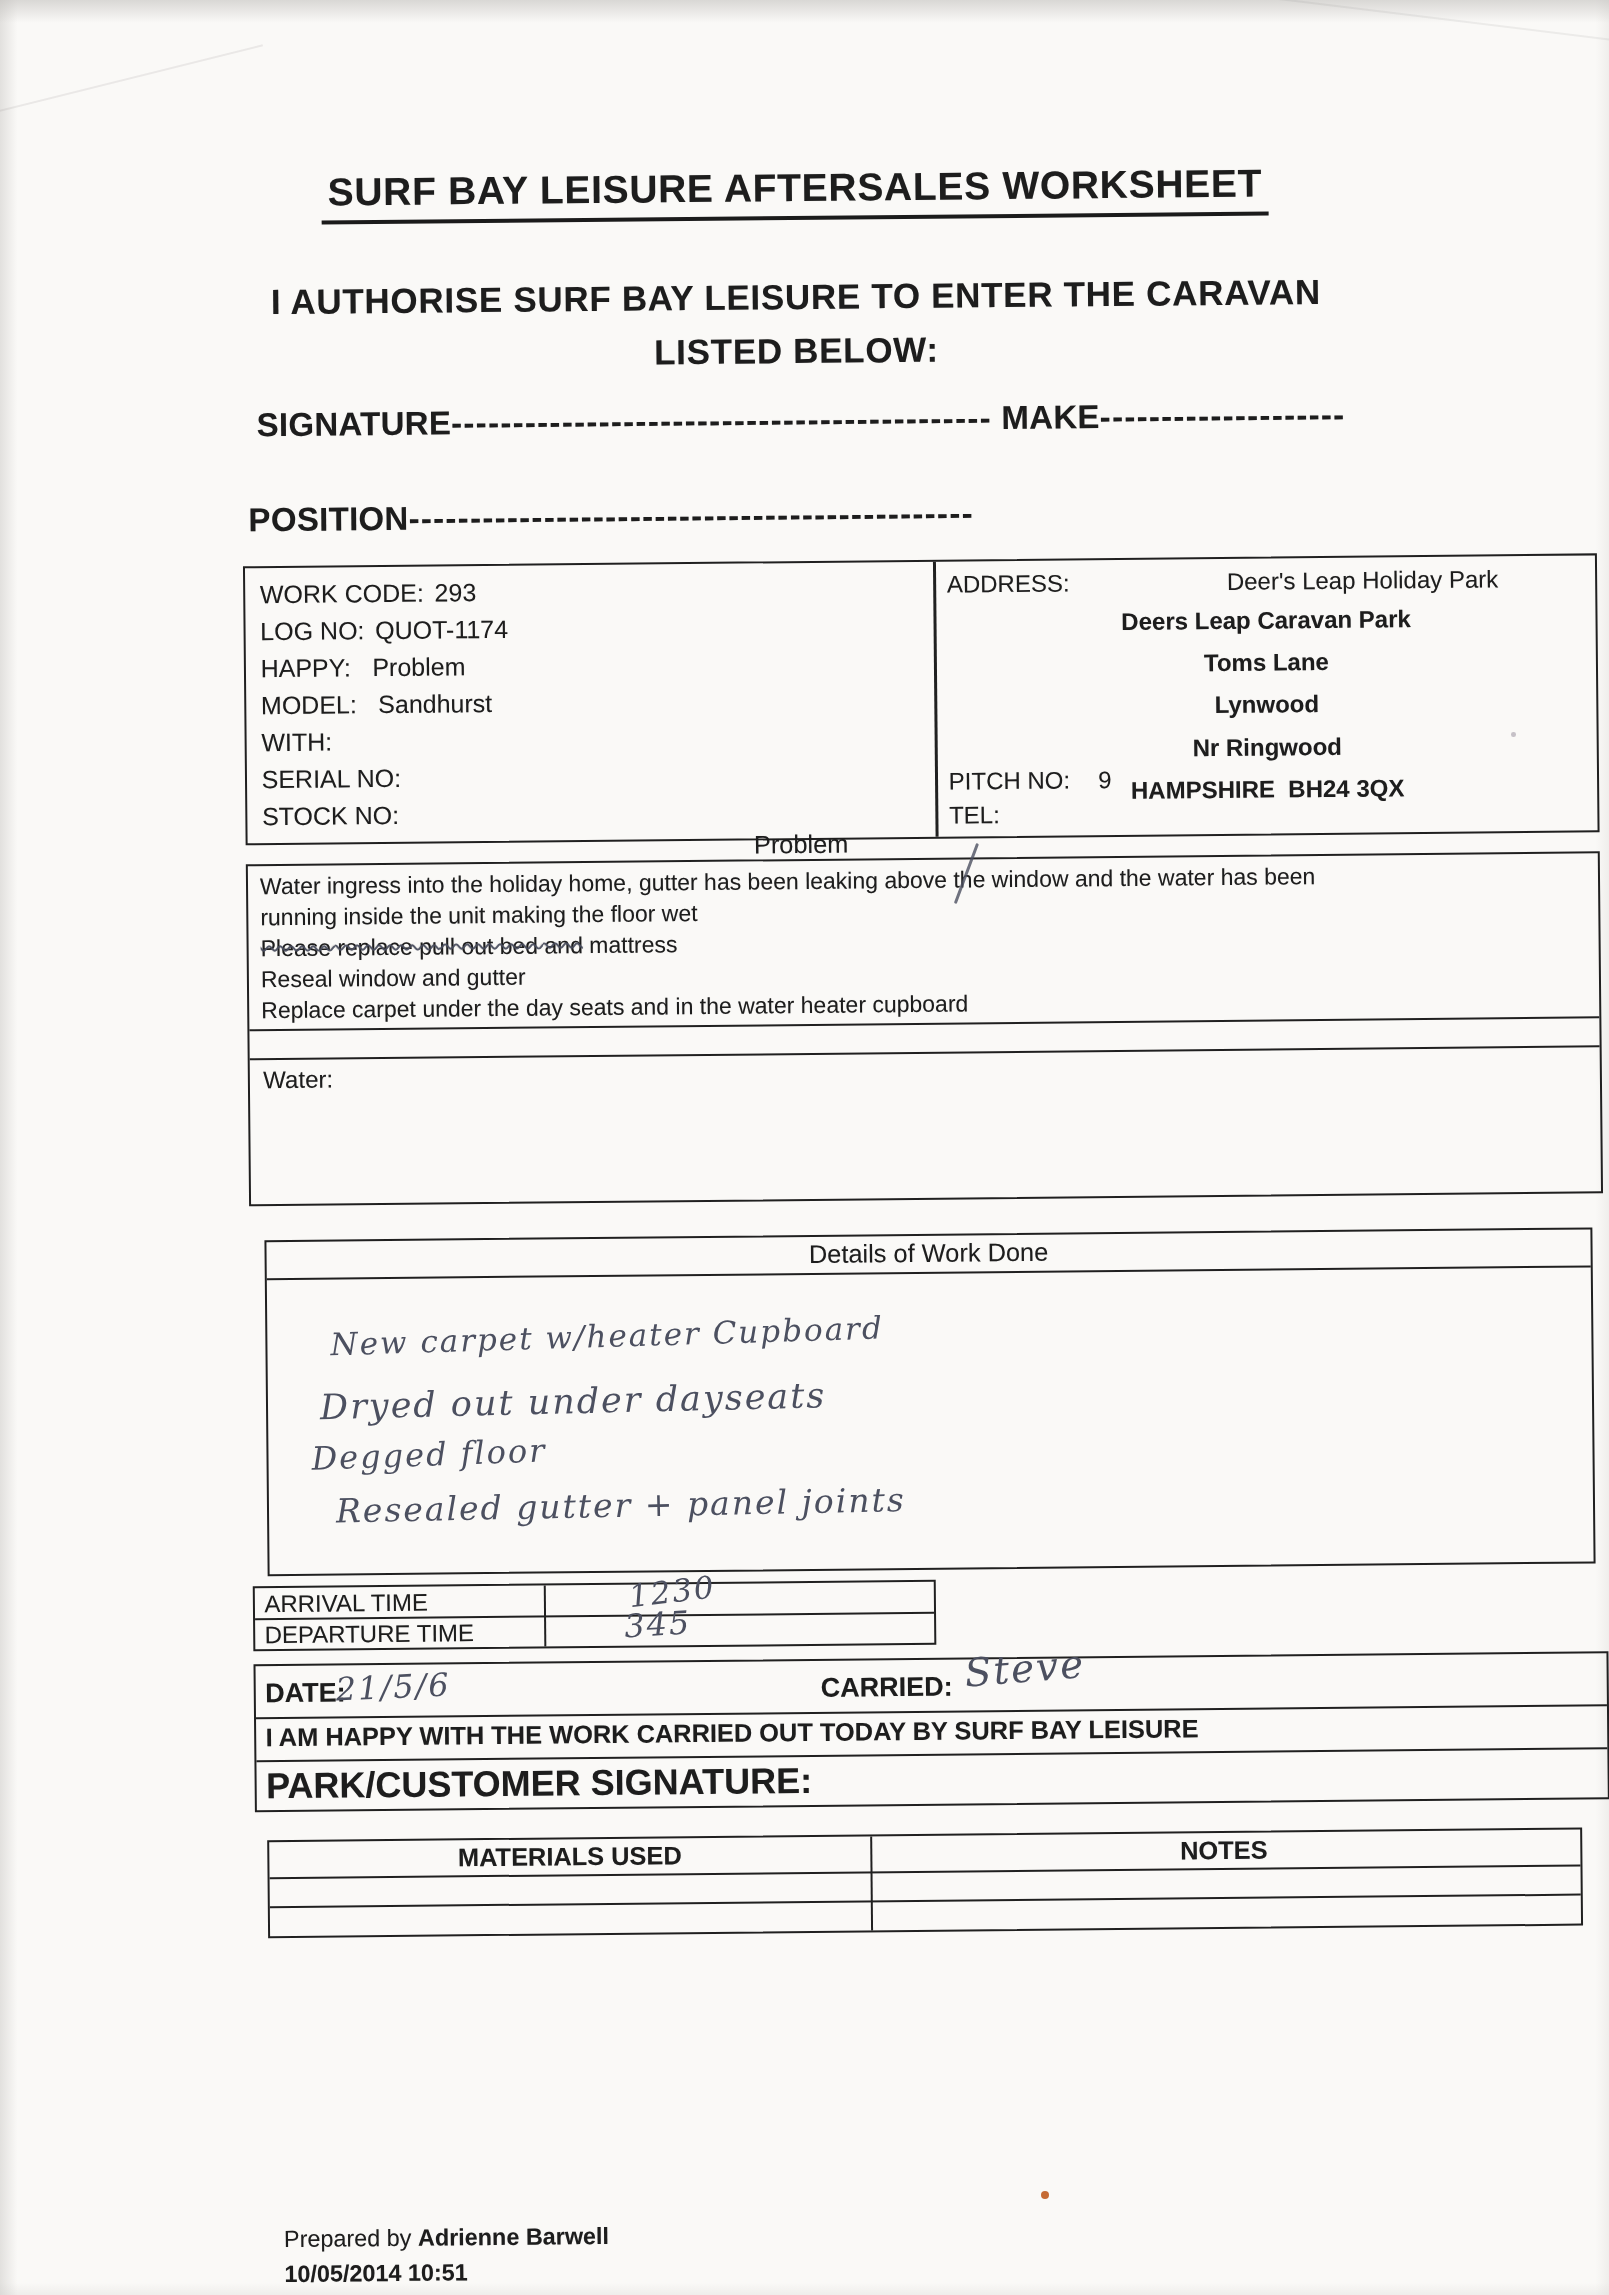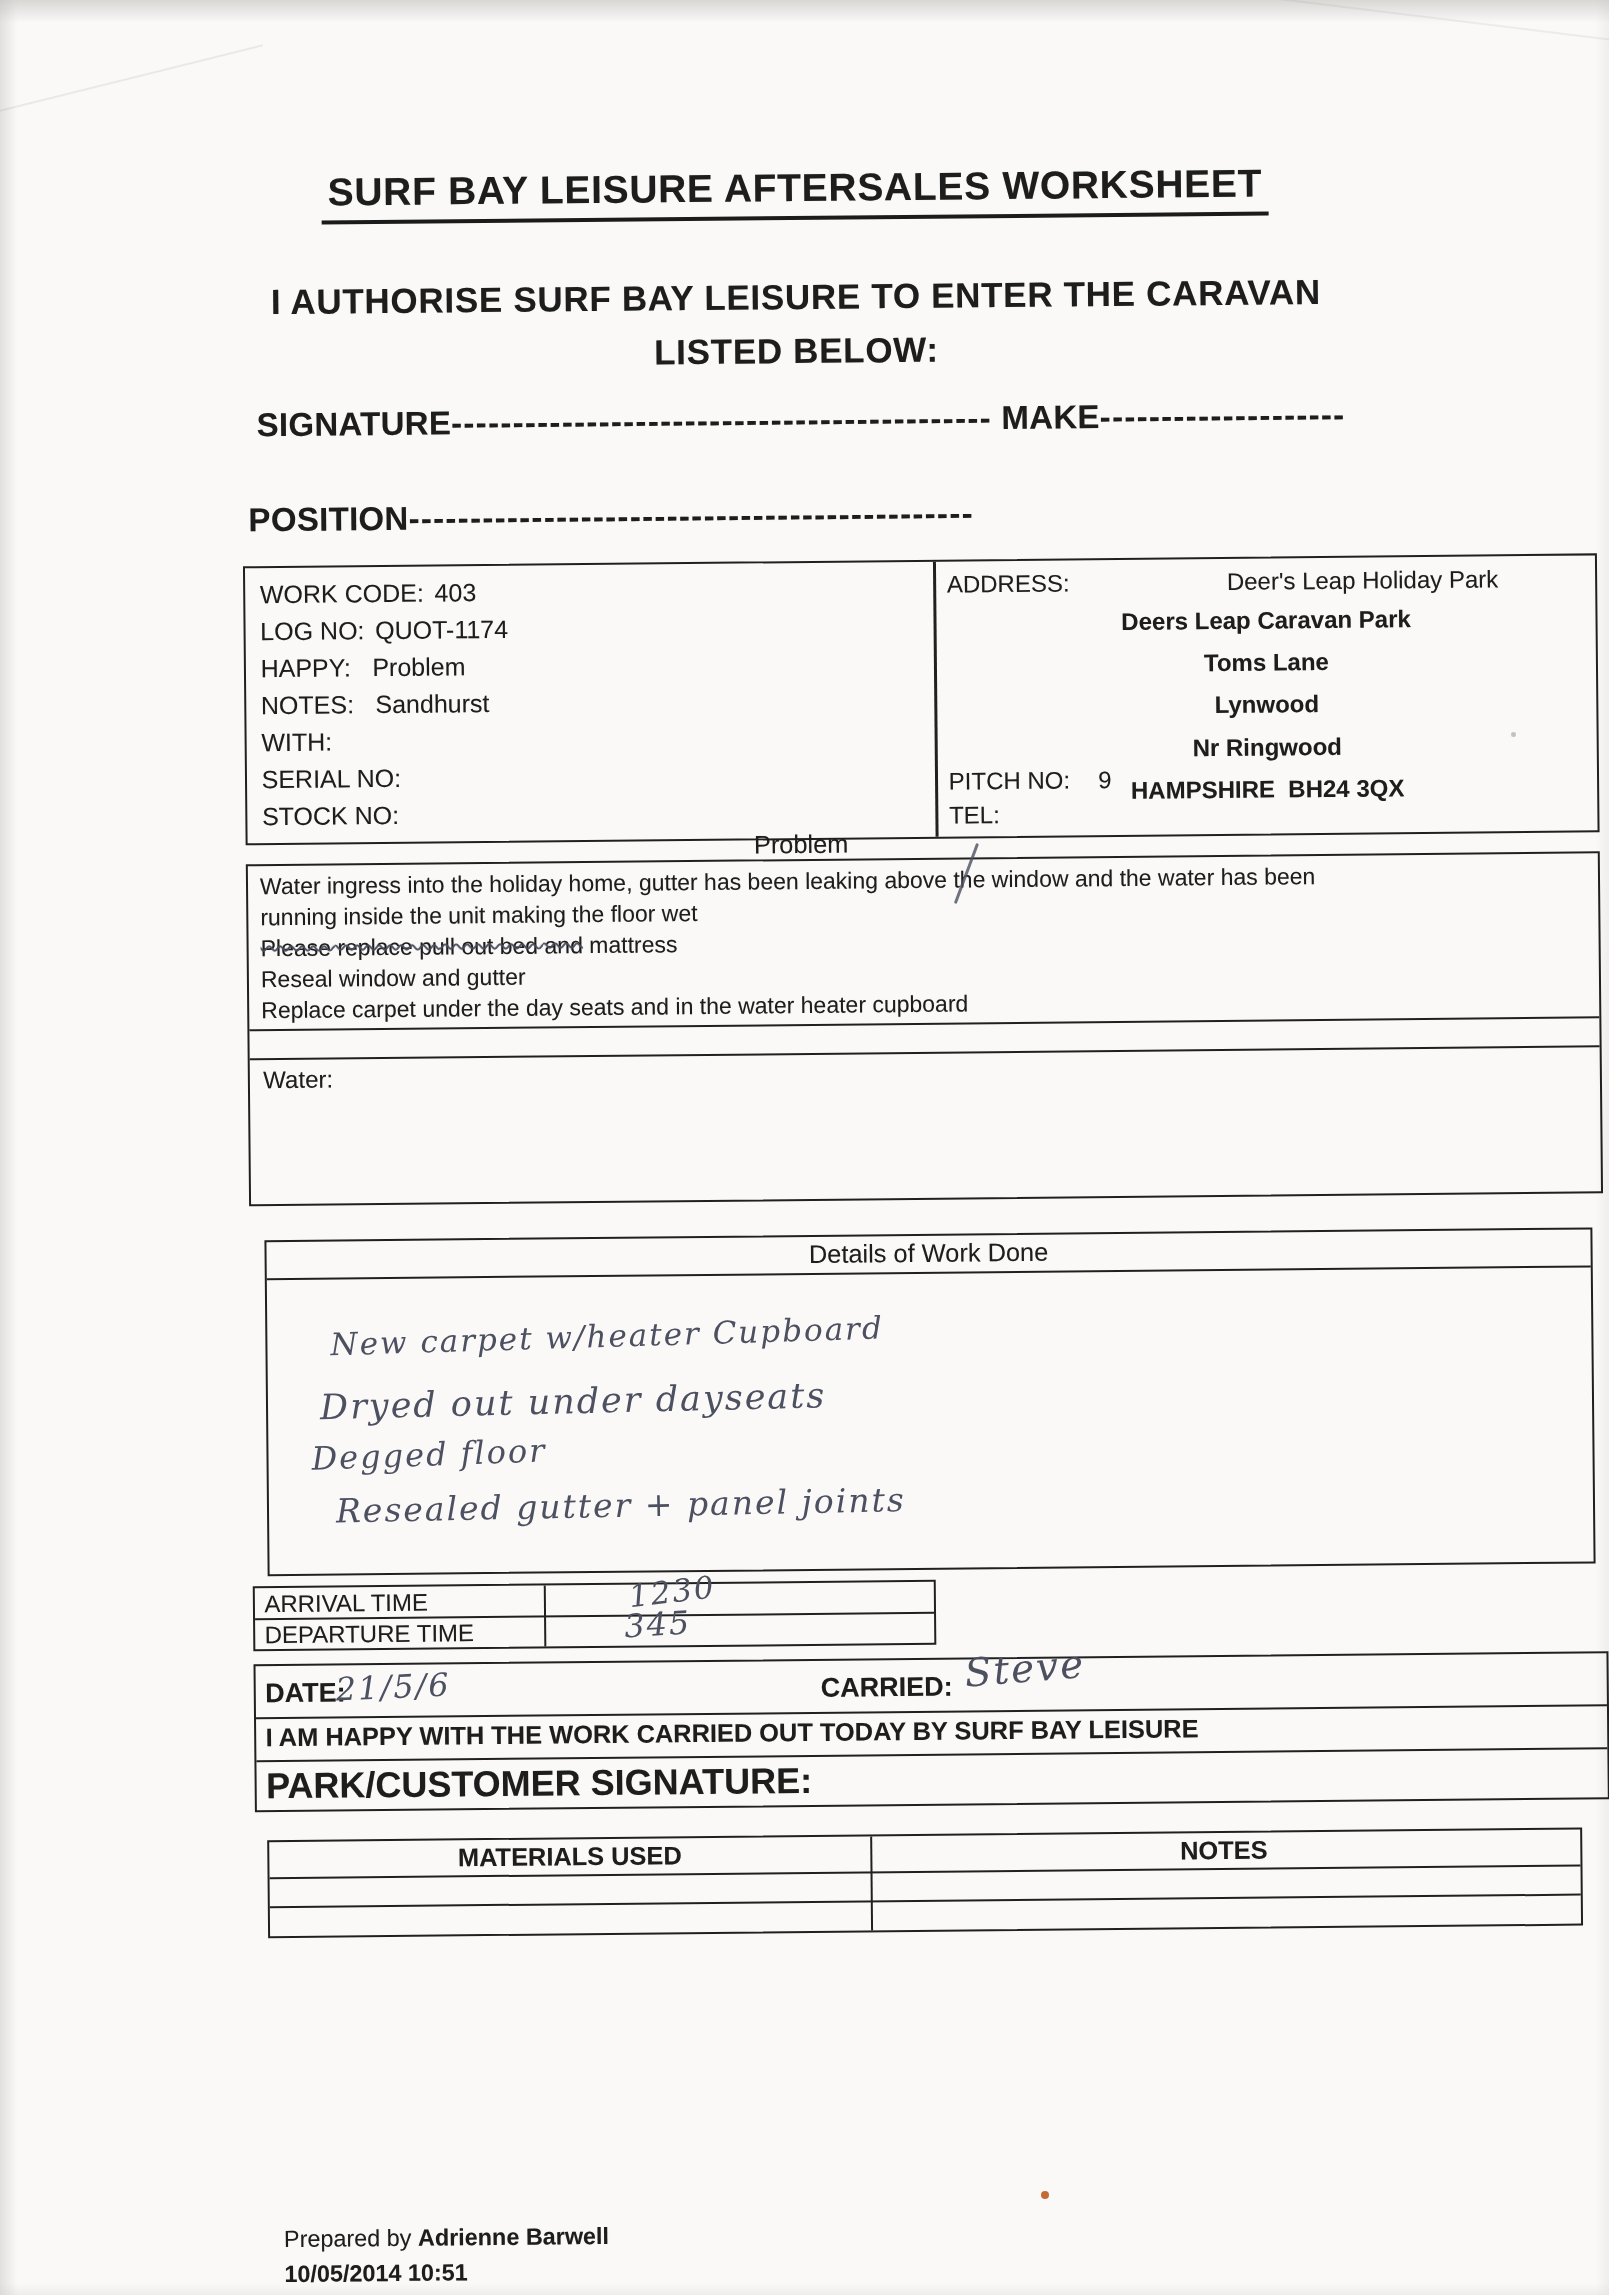--- a/index.html
+++ b/index.html
@@ -128,24 +128,24 @@
       <span>MAKE</span><span class="dashes">--------------------</span>
     </div>
 
     <div class="dashline pos-row print">
       <span>POSITION</span><span class="dashes">----------------------------------------------</span>
     </div>
 
     <div class="info-box">
       <div class="info-divider"></div>
       <div class="info-left print">
-        <div class="info-row"><span class="lab">WORK CODE:</span><span class="val">403</span></div>
+        <div class="info-row"><span class="lab">WORK CODE:</span><span class="val">293</span></div>
         <div class="info-row"><span class="lab">LOG NO:</span><span class="val">QUOT-1174</span></div>
         <div class="info-row"><span class="lab">HAPPY:</span><span class="val">Problem</span></div>
-        <div class="info-row"><span class="lab">NOTES:</span><span class="val">Sandhurst</span></div>
+        <div class="info-row"><span class="lab">MODEL:</span><span class="val">Sandhurst</span></div>
         <div class="info-row"><span class="lab">WITH:</span><span class="val"></span></div>
         <div class="info-row"><span class="lab">SERIAL NO:</span><span class="val"></span></div>
         <div class="info-row"><span class="lab">STOCK NO:</span><span class="val"></span></div>
       </div>
       <div class="info-right print">
         <div class="addr-row">
           <span>ADDRESS:</span>
           <span class="addr-line1">Deer's Leap Holiday Park</span>
         </div>
         <div class="addr-center">Deers Leap Caravan Park</div>

